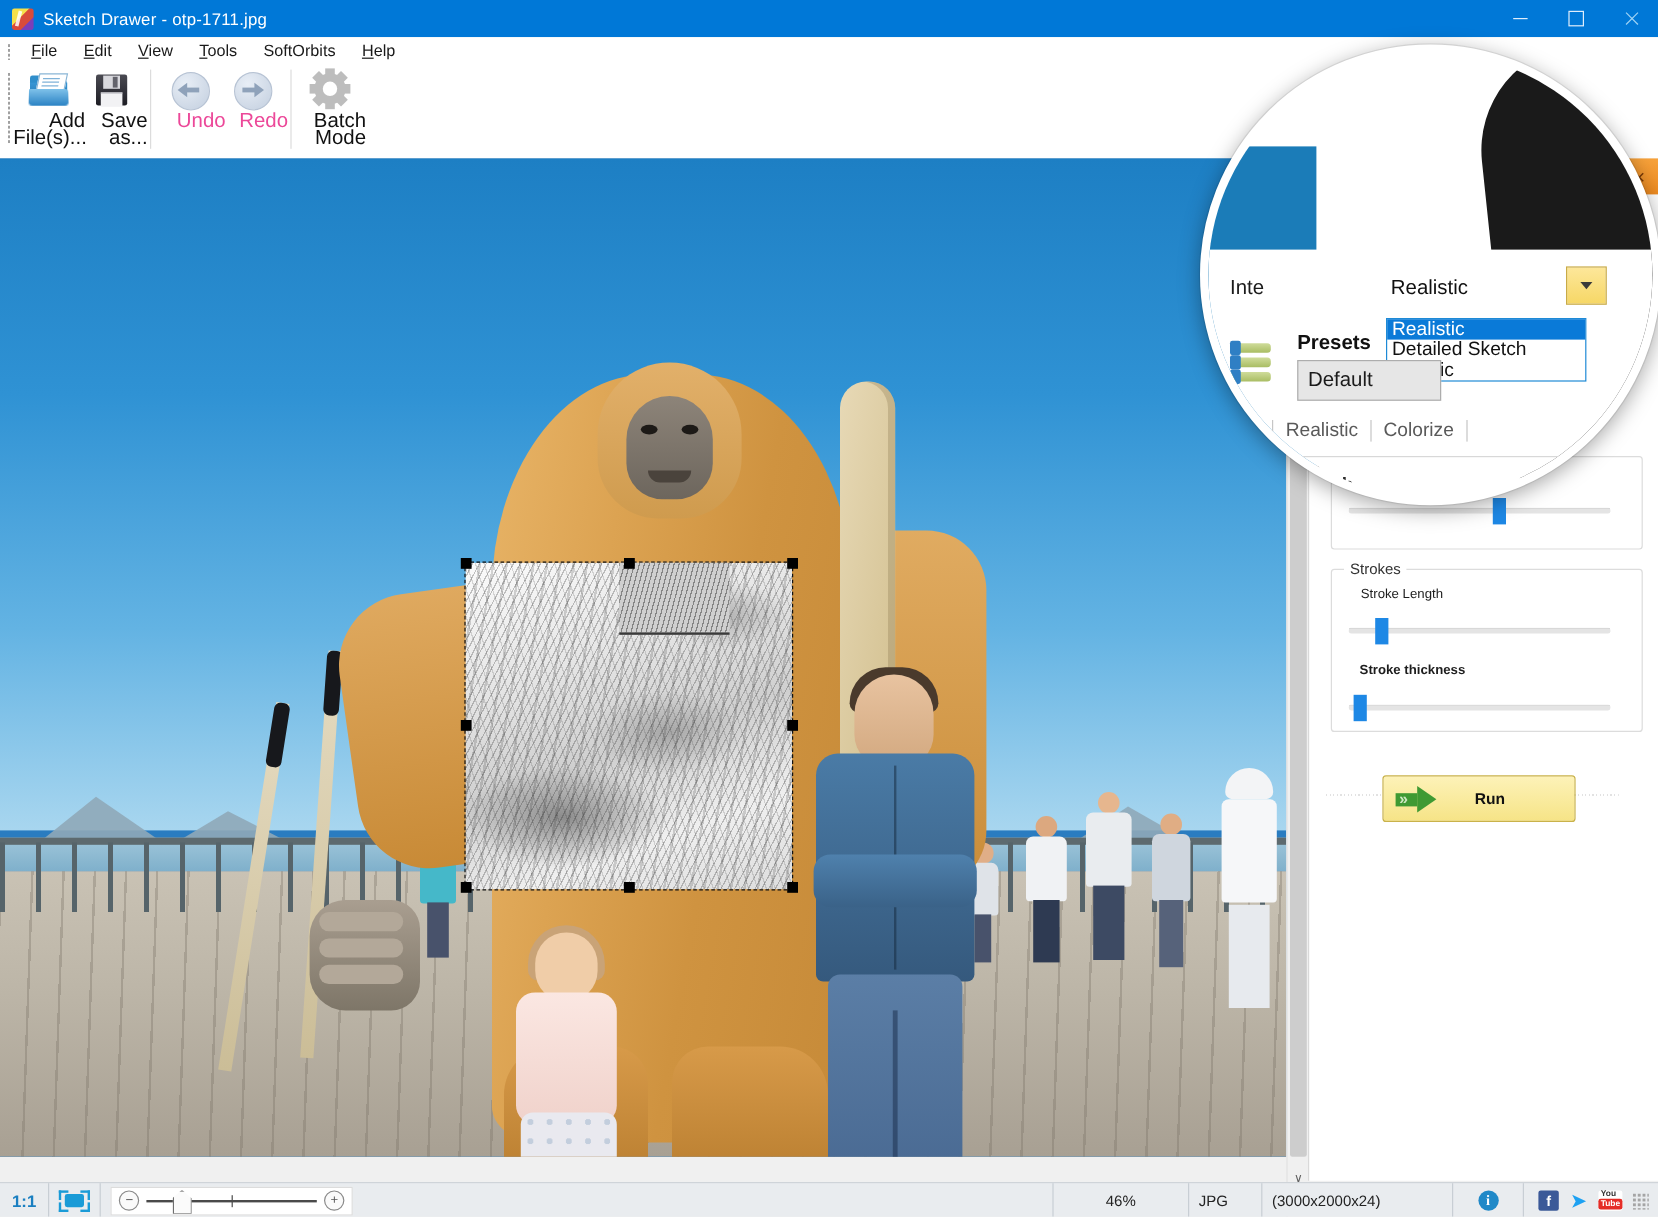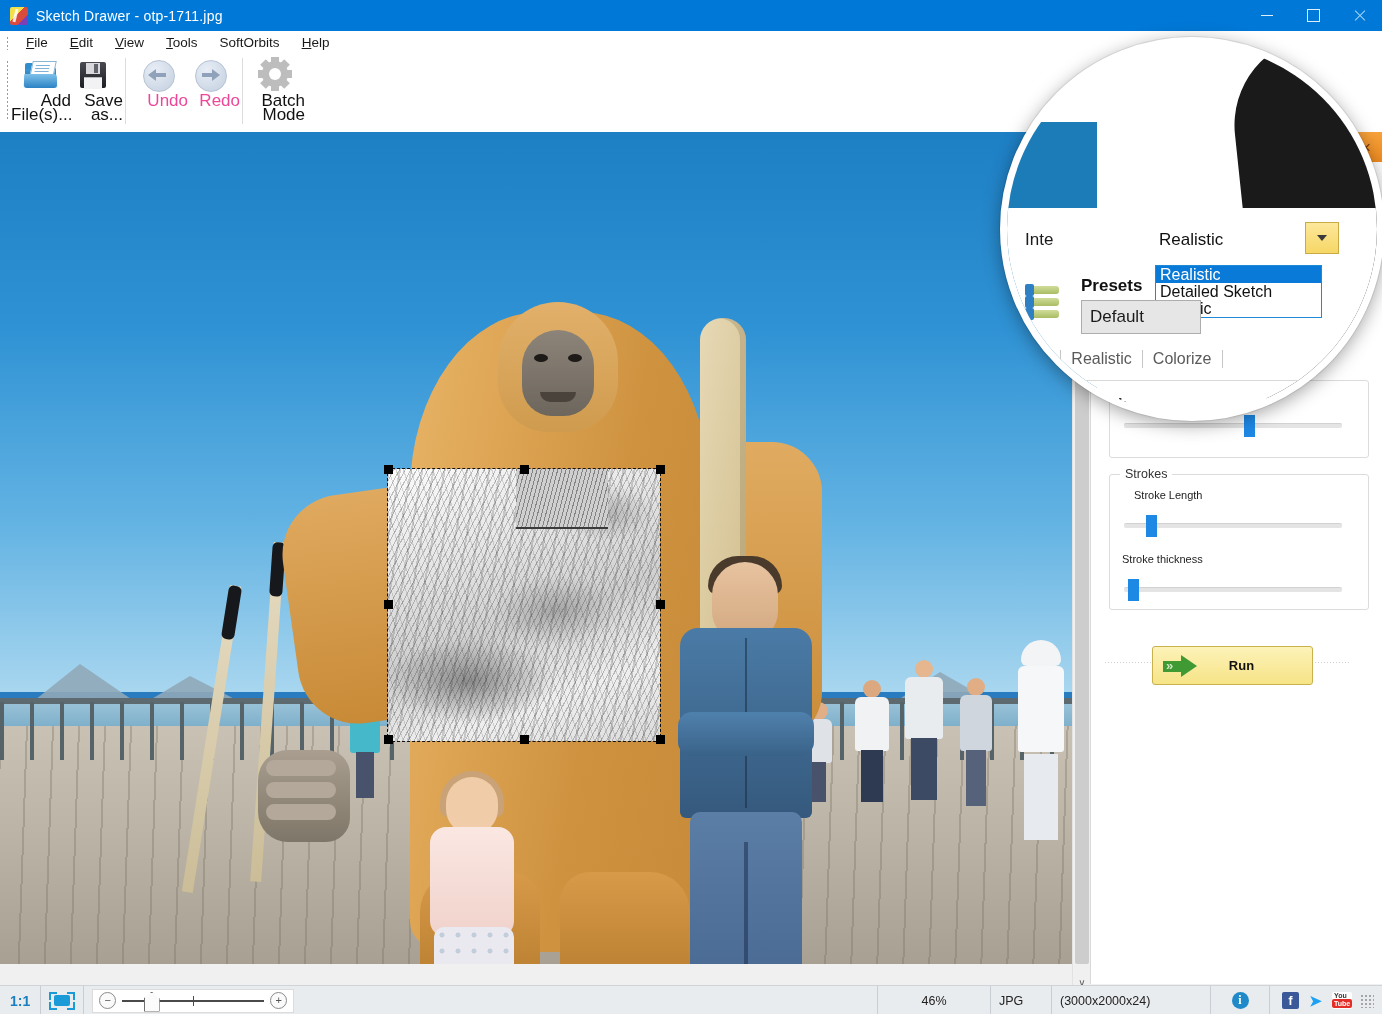--- a/index.html
+++ b/index.html
@@ -930,21 +930,21 @@
     </div>
 
     <div class="groupbox" style="left:18px;top:342px;width:258px;height:134px;">
       <div class="gb-title">Strokes</div>
 
       <div class="slider-label" style="left:24px;top:14px;">Stroke Length</div>
       <div class="slider" style="left:14px;top:48px;width:218px;">
         <div class="thumb" style="left:10%;"></div>
       </div>
 
-      <div class="slider-label" style="left:12px;top:78px;">Stroke thickness</div>
+      <div class="slider-label" style="left:23px;top:78px;font-weight:bold;">Stroke thickness</div>
       <div class="slider" style="left:14px;top:112px;width:218px;">
         <div class="thumb" style="left:2%;"></div>
       </div>
     </div>
 
     <div class="sp-sep" style="left:14px;top:530px;width:244px;"></div>
   </div>
 
   <div class="run-btn">
     <div class="run-arrow">

